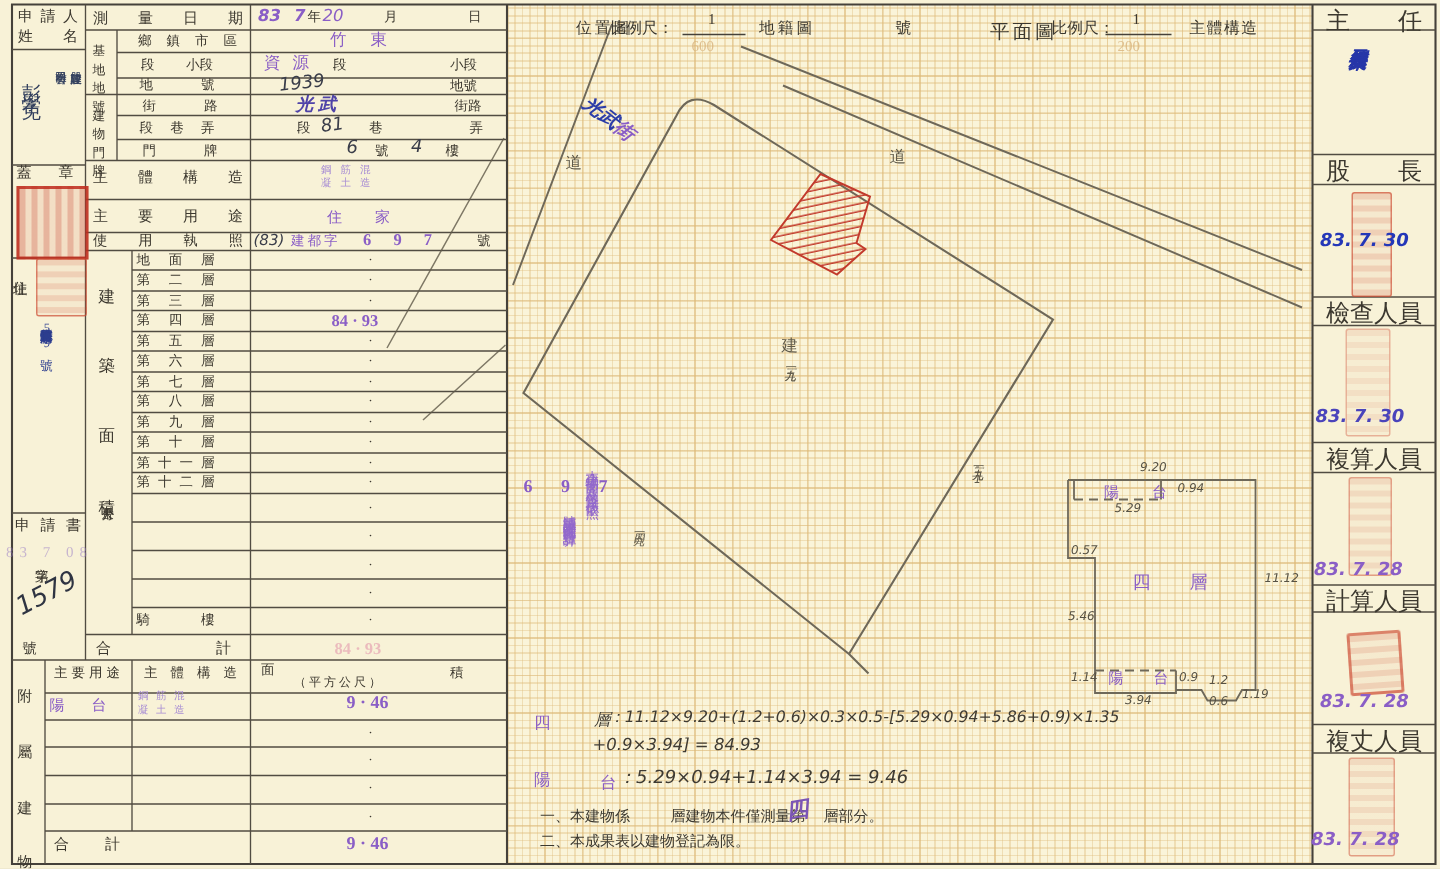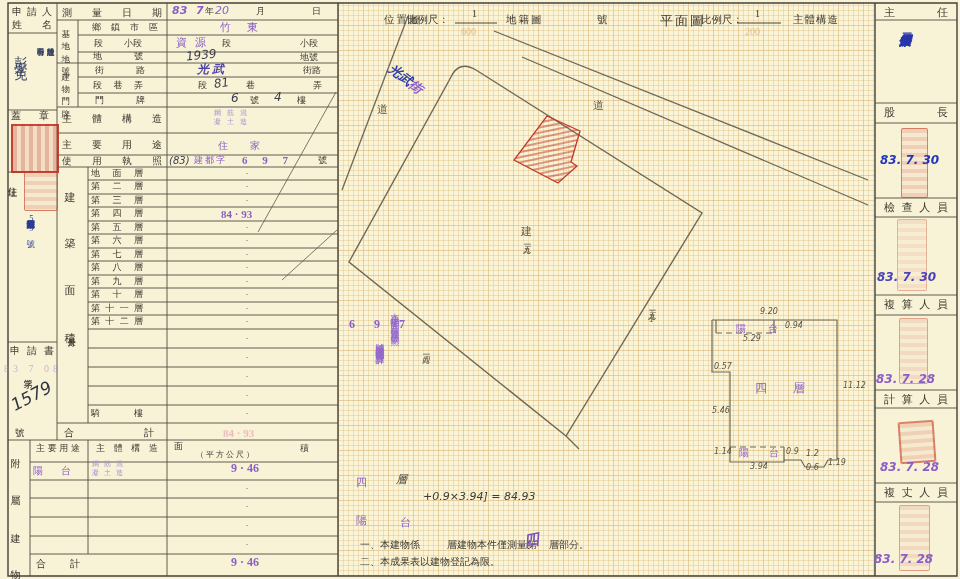--- a/index.html
+++ b/index.html
@@ -17,21 +17,21 @@
   .vt{writing-mode:vertical-rl;text-orientation:upright;}
   .hand{font-family:"DejaVu Sans","Liberation Sans",sans-serif;font-style:italic;}
   .pur{color:#8a5ec6;} .purl{color:#a98fd4;} .blu{color:#2c3da8;} .pen{color:#615b4a;}
   .flab{left:91px;width:52px;font-size:9px;}
   .fval{left:230px;width:34px;text-align:center;font-size:9px;}
   .stamp{position:absolute;border:1.6px solid rgba(205,75,50,.65);border-radius:2px;
     background:repeating-linear-gradient(180deg, rgba(205,75,50,.20) 0 4px, rgba(205,75,50,.05) 4px 8px);
     filter:blur(.3px);}
   .bigseal{position:absolute;border:2.5px solid rgba(190,45,30,.85);
     background:repeating-linear-gradient(90deg, rgba(195,50,35,.32) 0 4px, rgba(195,50,35,.10) 4px 8px);}
-  .rhdr{left:884px;width:64px;font-size:11px;letter-spacing:0;}
+  .rhdr{left:884px;width:64px;font-size:16px;letter-spacing:0;}
   .dim{font-size:8px;color:#575244;}
 </style>
 </head>
 <body>
 
 <div id="sheet">
 
   <div class="grid-bg"></div>
 
   <svg class="art" width="960" height="579" viewBox="0 0 960 579">
@@ -228,23 +228,25 @@
   <span class="t hand dim" style="left:712px;top:407px">5.46</span>
   <span class="t hand dim" style="left:714px;top:448px">1.14</span>
   <span class="t hand dim" style="left:750px;top:463px">3.94</span>
   <span class="t hand dim" style="left:786px;top:448px">0.9</span>
   <span class="t hand dim" style="left:806px;top:450px">1.2</span>
   <span class="t hand dim" style="left:806px;top:464px">0.6</span>
   <span class="t hand dim" style="left:828px;top:459px">1.19</span>
 
   <span class="t pur" style="left:356px;top:476px;font-size:11px">四</span>
   <span class="t hand" style="left:396px;top:474px;font-size:11px;color:#3f3b33">層</span>
-  <span class="t hand" style="left:423px;top:491px;font-size:11px;color:#3f3b33">+0.9×3.94] = 84.93</span>
+  <span class="t hand" style="left:406px;top:473px;font-size:10.5px;color:#3f3b33">：11.12×9.20+(1.2+0.6)×0.3×0.5-[5.29×0.94+5.86+0.9)×1.35</span>
+  <span class="t hand" style="left:395px;top:491px;font-size:11px;color:#3f3b33">+0.9×3.94] = 84.93</span>
   <span class="t pur" style="left:356px;top:514px;font-size:11px">陽</span>
   <span class="t pur" style="left:400px;top:516px;font-size:11px">台</span>
+  <span class="t hand" style="left:412px;top:512px;font-size:12px;color:#3f3b33">：5.29×0.94+1.14×3.94 = 9.46</span>
 
   <span class="t" style="left:360px;top:539px;font-size:10px">一、本建物係</span>
   <span class="t" style="left:447px;top:539px;font-size:10px">層建物本件僅測量第</span>
   <span class="t hand" style="left:524px;top:532px;font-size:15px;color:#7b55b5;transform:rotate(-10deg);font-weight:bold">四</span>
   <span class="t" style="left:549px;top:539px;font-size:10px">層部分。</span>
   <span class="t" style="left:360px;top:556px;font-size:10px">二、本成果表以建物登記為限。</span>
 
   <span class="t js rhdr" style="top:6px">主任</span>
   <span class="t vt hand" style="left:898px;top:24px;height:76px;font-size:12px;color:#2636a8;font-weight:bold">第二層決行案件</span>
 

